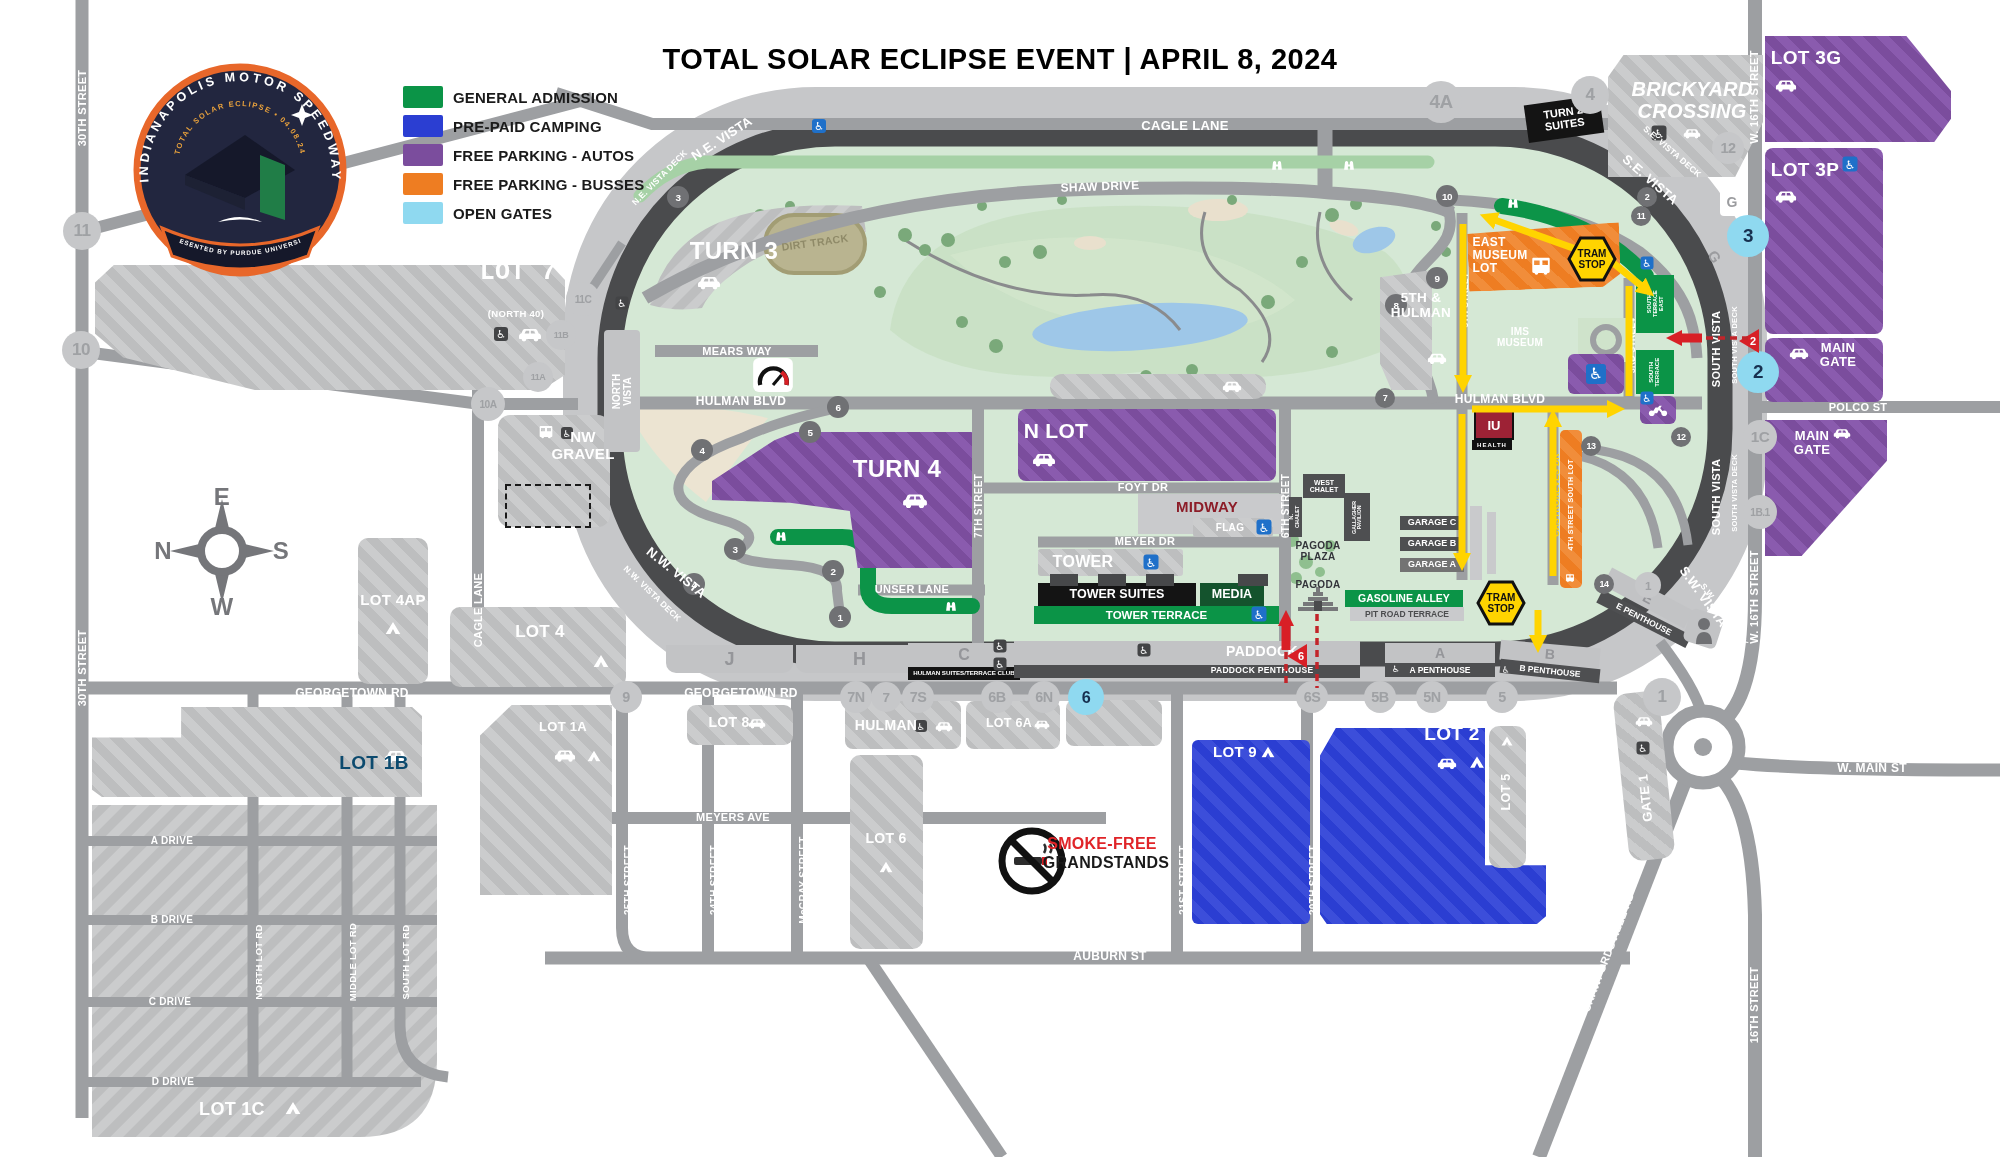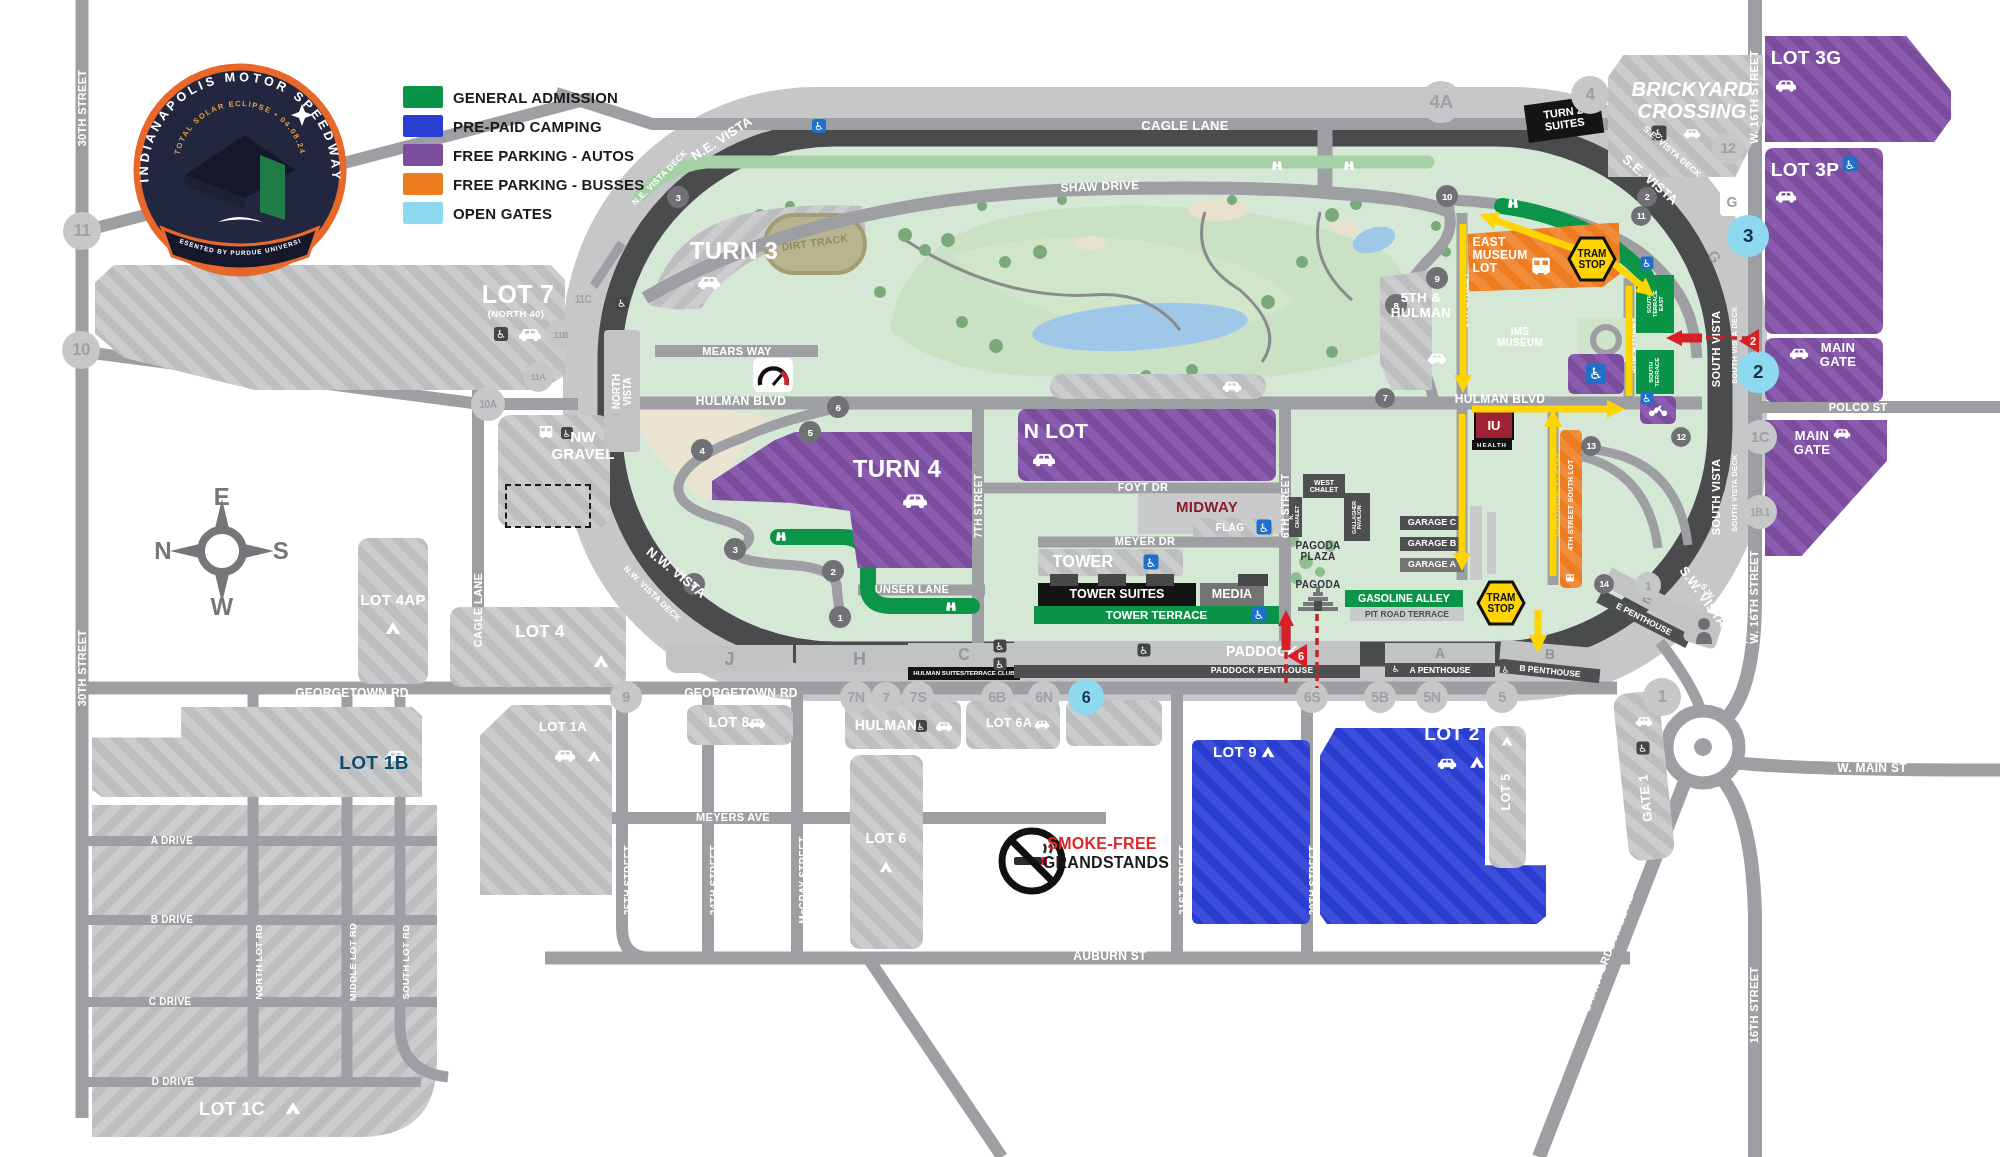--- a/index.html
+++ b/index.html
@@ -255,21 +255,21 @@
       </div>
       <div class="ov bar" style="left: 1594px; top: 612px; width: 100px; height: 14px; background: rgb(78, 79, 81); color: rgb(255, 255, 255); font-size: 8.5px; transform: rotate(27deg);">
         <span>E PENTHOUSE</span>
       </div>
       <div class="ov bar" style="left: 1720px; top: 188px; width: 24px; height: 28px; background: rgb(255, 255, 255); color: rgb(155, 156, 159); font-size: 14px; border-radius: 4px;">
         <span>G</span>
       </div>
       <div class="ov bar" style="left: 1038px; top: 583px; width: 158px; height: 23px; background: rgb(20, 20, 20); color: rgb(255, 255, 255); font-size: 12.5px; justify-content: center;">
         <span>TOWER SUITES</span>
       </div>
-      <div class="ov bar" style="left: 1200px; top: 583px; width: 64px; height: 23px; background: #737373; color: rgb(255, 255, 255); font-size: 12.5px;">
+      <div class="ov bar" style="left: 1200px; top: 583px; width: 64px; height: 23px; background: #14532d; color: rgb(255, 255, 255); font-size: 12.5px;">
         <span>MEDIA</span>
       </div>
       <div class="ov bar" style="left: 1034px; top: 606px; width: 245px; height: 18px; background: rgb(11, 148, 71); color: rgb(255, 255, 255); font-size: 11.5px;">
         <span>TOWER TERRACE</span>
       </div>
       <div class="ov bar" style="left: 1345px; top: 590px; width: 118px; height: 17px; background: rgb(11, 148, 71); color: rgb(255, 255, 255); font-size: 10.5px;">
         <span>GASOLINE ALLEY</span>
       </div>
       <div class="ov bar" style="left: 1350px; top: 607px; width: 114px; height: 14px; background: rgb(201, 202, 204); color: rgb(76, 77, 79); font-size: 8.5px;">
         <span>PIT ROAD TERRACE</span>
@@ -651,21 +651,21 @@
       <div class="ov lbl" style="left: 1703px; top: 597px; color: rgb(255, 255, 255); font-size: 13px; transform: translate(-50%, -50%) rotate(54deg);">S.W. VISTA</div>
       <div class="ov lbl" style="left: 1724px; top: 615px; color: rgb(255, 255, 255); font-size: 8.5px; transform: translate(-50%, -50%) rotate(54deg);">S.W. VISTA DECK</div>
       <div class="ov lbl" style="left: 1716px; top: 349px; color: rgb(255, 255, 255); font-size: 11px; transform: translate(-50%, -50%) rotate(-90deg);">SOUTH VISTA</div>
       <div class="ov lbl" style="left: 1735px; top: 345px; color: rgb(255, 255, 255); font-size: 7.5px; transform: translate(-50%, -50%) rotate(-90deg);">SOUTH VISTA DECK</div>
       <div class="ov lbl" style="left: 1716px; top: 497px; color: rgb(255, 255, 255); font-size: 11px; transform: translate(-50%, -50%) rotate(-90deg);">SOUTH VISTA</div>
       <div class="ov lbl" style="left: 1735px; top: 493px; color: rgb(255, 255, 255); font-size: 7.5px; transform: translate(-50%, -50%) rotate(-90deg);">SOUTH VISTA DECK</div>
       <div class="ov lbl" style="left: 734px; top: 251px; color: rgb(255, 255, 255); font-size: 24px; transform: translate(-50%, -50%);">TURN 3</div>
       <div class="ov lbl" style="left: 815px; top: 243px; color: rgb(143, 138, 104); font-size: 10.5px; transform: translate(-50%, -50%) rotate(-8deg);">DIRT TRACK</div>
       <div class="ov lbl" style="left: 897px; top: 469px; color: rgb(255, 255, 255); font-size: 24px; transform: translate(-50%, -50%);">TURN 4</div>
       <div class="ov lbl" style="left: 1056px; top: 431px; color: rgb(255, 255, 255); font-size: 21px; transform: translate(-50%, -50%);">N LOT</div>
-      <div class="ov lbl" style="left: 518px; top: 295px; color: rgb(255, 255, 255); font-size: 25px; transform: translate(-50%, -50%);">LOT 7</div>
+      <div class="ov lbl" style="left: 518px; top: 273px; color: rgb(255, 255, 255); font-size: 25px; transform: translate(-50%, -50%); font-family: Liberation Mono, monospace;">LOT 7</div>
       <div class="ov lbl" style="left: 516px; top: 314px; color: rgb(255, 255, 255); font-size: 9.5px; transform: translate(-50%, -50%);">(NORTH 40)</div>
       <div class="ov lbl" style="left: 583px; top: 445px; color: rgb(255, 255, 255); font-size: 15px; transform: translate(-50%, -50%);">NW
 GRAVEL</div>
       <div class="ov lbl" style="left: 393px; top: 600px; color: rgb(255, 255, 255); font-size: 15px; transform: translate(-50%, -50%);">LOT 4AP</div>
       <div class="ov lbl" style="left: 540px; top: 632px; color: rgb(255, 255, 255); font-size: 17px; transform: translate(-50%, -50%);">LOT 4</div>
       <div class="ov lbl" style="left: 374px; top: 763px; color: #0c4a6e; font-size: 19px; transform: translate(-50%, -50%);">LOT 1B</div>
       <div class="ov lbl" style="left: 563px; top: 727px; color: rgb(255, 255, 255); font-size: 13px; transform: translate(-50%, -50%);">LOT 1A</div>
       <div class="ov lbl" style="left: 232px; top: 1110px; color: rgb(255, 255, 255); font-size: 18px; transform: translate(-50%, -50%);">LOT 1C</div>
       <div class="ov lbl" style="left: 729px; top: 723px; color: rgb(255, 255, 255); font-size: 14px; transform: translate(-50%, -50%);">LOT 8</div>
       <div class="ov lbl" style="left: 886px; top: 726px; color: rgb(255, 255, 255); font-size: 14px; transform: translate(-50%, -50%);">HULMAN</div>
@@ -736,20 +736,21 @@
       <path d="M1286,650 V622" stroke="#d81f26" stroke-width="9" fill="none" marker-end="url(#ar)"></path>
       <path d="M1702,338 H1678" stroke="#d81f26" stroke-width="9" fill="none" marker-end="url(#ar)"></path>
       <polygon points="1580.5,238 1603.5,238 1615,259 1603.5,280 1580.5,280 1569,259" fill="#ffd400" stroke="#111111" stroke-width="3"></polygon>
       <polygon points="1489.5,582 1512.5,582 1524,603 1512.5,624 1489.5,624 1478,603" fill="#ffd400" stroke="#111111" stroke-width="3"></polygon>
       <text x="1592" y="257" text-anchor="middle" font-size="10" font-weight="800" fill="#111">TRAM</text>
       <text x="1592" y="268" text-anchor="middle" font-size="10" font-weight="800" fill="#111">STOP</text>
       <text x="1501" y="601" text-anchor="middle" font-size="10" font-weight="800" fill="#111">TRAM</text>
       <text x="1501" y="612" text-anchor="middle" font-size="10" font-weight="800" fill="#111">STOP</text>
     </svg>
 
+  <h1 id="title">TOTAL SOLAR ECLIPSE EVENT  |  APRIL 8, 2024</h1>
 
   <div id="legend">
       <div class="leg-row">
         <div class="leg-sw" style="background: rgb(11, 148, 71);"></div>
         <span class="leg-lb">GENERAL ADMISSION</span>
       </div>
       <div class="leg-row">
         <div class="leg-sw" style="background: rgb(43, 62, 210);"></div>
         <span class="leg-lb">PRE-PAID CAMPING</span>
       </div>

